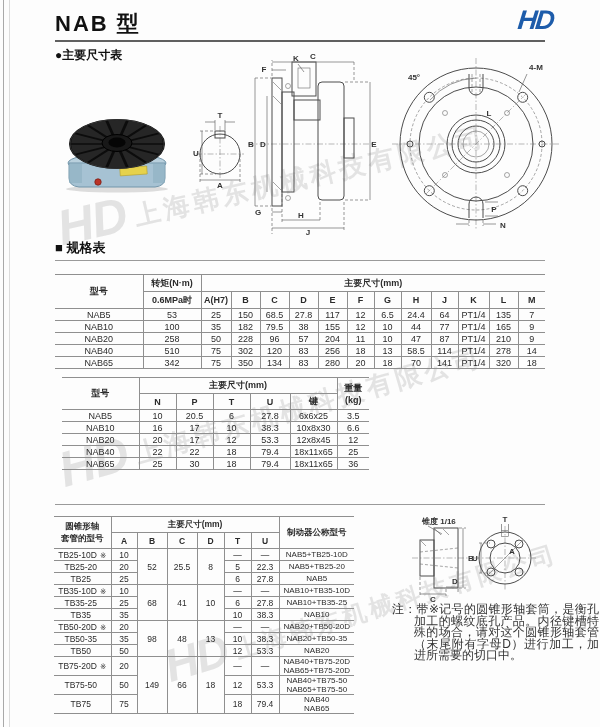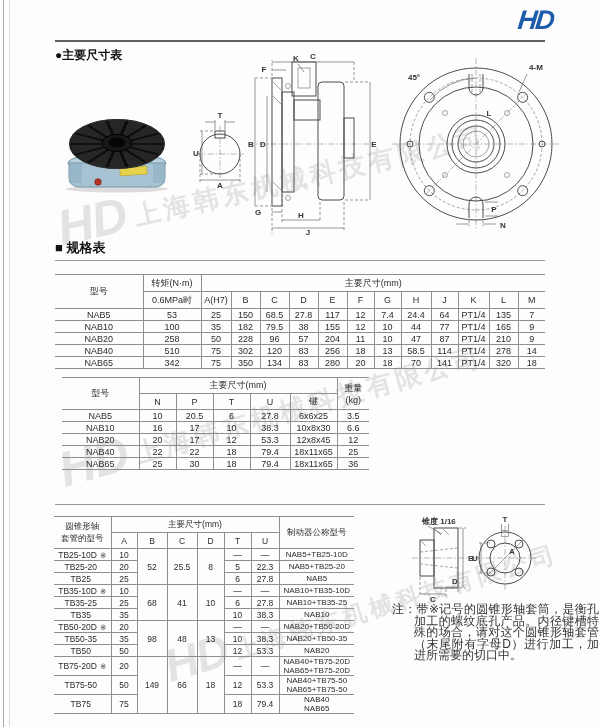--- a/index.html
+++ b/index.html
@@ -25,21 +25,21 @@
   .title-rule{left:55px;top:40px;width:490px;height:2px;background:#606060}
   .sec1{left:55px;top:47px;font-size:12px;font-weight:bold;color:#111}
   .sec2{left:55px;top:239px;font-size:13px;font-weight:bold;color:#111}
   .rule2{left:55px;top:260px;width:490px;height:1px;background:#9a9a9a}
   .sec3{left:55px;top:484px;font-size:13px;font-weight:bold;color:#111}
   .rule3{left:55px;top:504px;width:490px;height:1px;background:#9a9a9a}
   
   table.dt{border-collapse:collapse;table-layout:fixed;text-align:center;background:transparent}
   table.dt th,table.dt td{border:1px solid #8f8f8f;padding:0 1px;overflow:hidden;
         white-space:nowrap;font-weight:normal;vertical-align:middle}
-  table.dt th{font-weight:normal}
+  table.dt th{font-weight:bold}
   table.dt tr>*:first-child{border-left:none}
   table.dt tr>*:last-child{border-right:none}
   .t1{left:55px;top:274px;width:490px;font-size:9px}
   .t1 th{height:17px}.t1 td{height:12px}
   .t2{left:62px;top:377px;width:307px;font-size:9px}
   .t2 th{height:16px}.t2 td{height:12px}
   .t3{left:54px;top:516px;width:300px;font-size:8.5px}
   .t3 th{height:16px}.t3 td{height:12px}
   .t3 td.dbl{height:18px}
   .t3name{white-space:pre-line !important;font-size:8px;line-height:9px}
@@ -62,20 +62,21 @@
 
 <div class="page">
 
   <div class="abs edge1"></div>
   <div class="abs edge2"></div>
 
   <div class="wm wm1"><span class="wm-hd">HD</span><span>上海韩东机械科技有限公司</span></div>
   <div class="wm wm2"><span class="wm-hd">HD</span><span>上海韩东机械科技有限公司</span></div>
   <div class="wm wm3"><span class="wm-hd">HD</span><span>上海韩东机械科技有限公司</span></div>
 
+  <div class="abs fg title">NAB 型</div>
   <div class="abs fg logo">HD</div>
   <div class="abs fg title-rule"></div>
   <div class="abs fg sec1">●主要尺寸表</div>
 
   <svg class="abs" style="left:58px;top:110px" width="118" height="88" viewBox="0 0 118 88">
     <ellipse cx="59" cy="79" rx="51" ry="3.5" fill="#dcdcdc"></ellipse>
     <ellipse cx="59" cy="53" rx="49" ry="10" fill="#b9d0dd" stroke="#7396aa" stroke-width="1"></ellipse>
     <path d="M11,53 h96 v15 q0,8 -10,9 h-76 q-10,-1 -10,-9 z" fill="#a6c2d3" stroke="#7396aa" stroke-width="1"></path>
     <rect x="11" y="54" width="13" height="19" fill="#8fb0c2" opacity="0.65"></rect>
     <rect x="95" y="54" width="12" height="19" fill="#8fb0c2" opacity="0.65"></rect>
@@ -262,21 +263,21 @@
     </tr>
     <tr>
       <td>NAB5</td>
       <td>53</td>
       <td>25</td>
       <td>150</td>
       <td>68.5</td>
       <td>27.8</td>
       <td>117</td>
       <td>12</td>
-      <td>7.4</td>
+      <td>6.5</td>
       <td>24.4</td>
       <td>64</td>
       <td>PT1/4</td>
       <td>135</td>
       <td>7</td>
     </tr>
     <tr>
       <td>NAB10</td>
       <td>100</td>
       <td>35</td>

